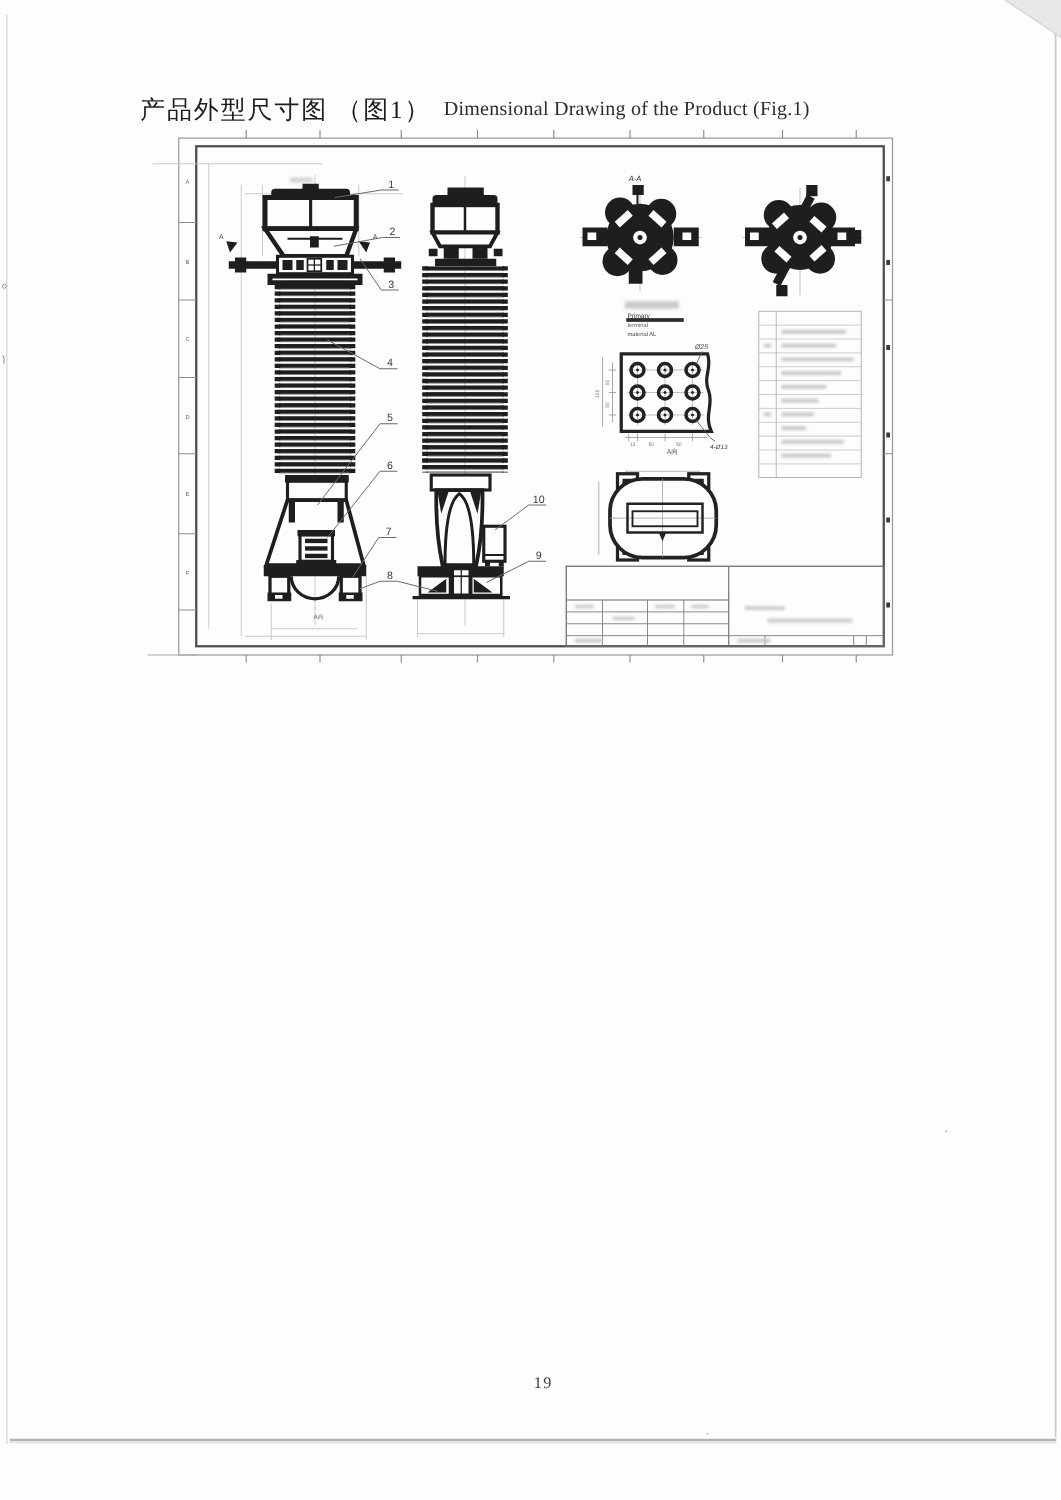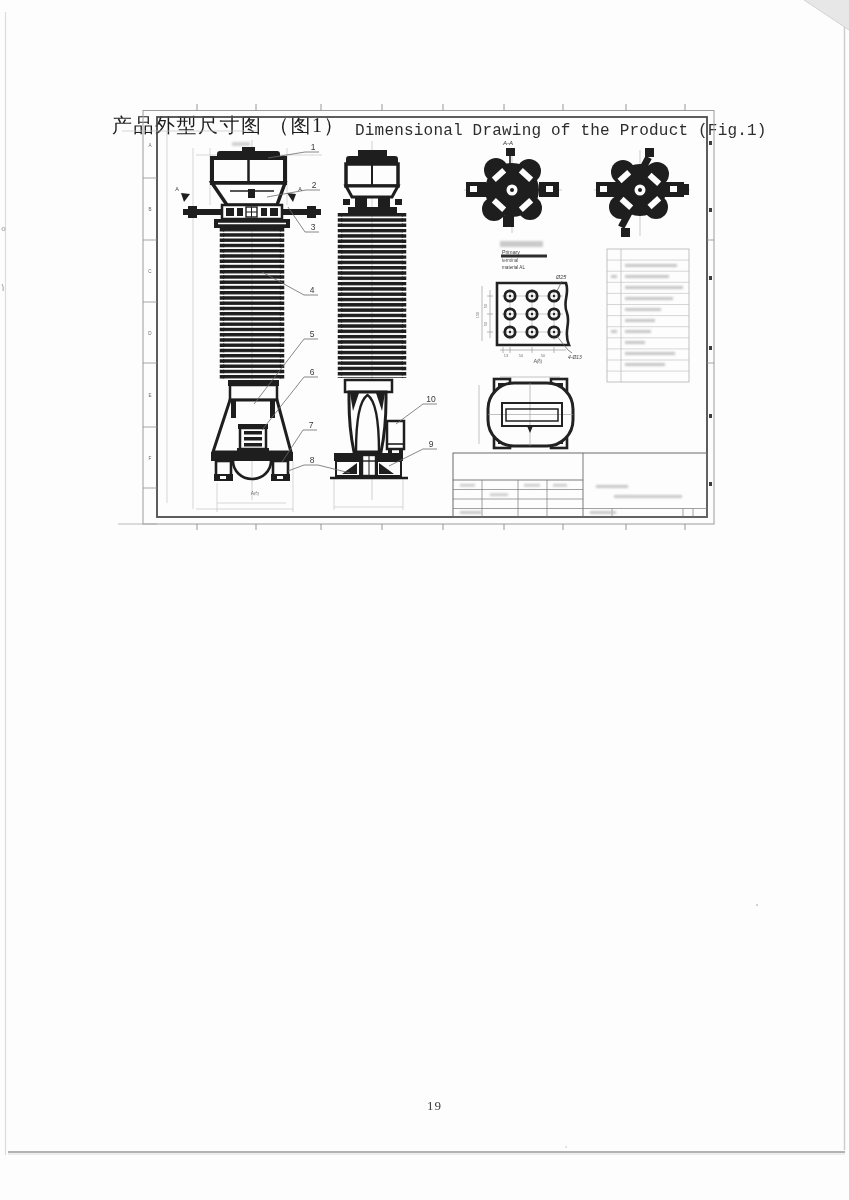--- a/index.html
+++ b/index.html
@@ -1,21 +1,21 @@
 <!DOCTYPE html>
 <html><head>
 <meta charset="utf-8">
 <style>
   html,body{margin:0;padding:0;background:#ffffff;}
   #page{position:relative;width:849px;height:1200px;background:#fdfdfd;overflow:hidden;
         font-family:"Liberation Sans",sans-serif;}
   .title-zh{position:absolute;left:112px;top:74px;font-family:"Liberation Serif",serif;
-            font-size:20px;color:#1d1d1d;letter-spacing:1.5px;white-space:nowrap;margin-top:38px;}
-  .title-en{position:absolute;left:355px;top:79px;font-family:Liberation Mono, monospace;
-            font-size:16px;color:#2d2d2d;letter-spacing:0.2px;white-space:nowrap;margin-top:43px;}
+            font-size:20px;color:#1d1d1d;letter-spacing:1.5px;white-space:nowrap;}
+  .title-en{position:absolute;left:355px;top:79px;font-family:Liberation Serif, serif;
+            font-size:16px;color:#2d2d2d;letter-spacing:0.2px;white-space:nowrap;}
   .page-num{position:absolute;left:427px;top:1098px;font-family:"Liberation Serif",serif;
             font-size:13px;color:#3e3e3e;letter-spacing:1px;}
   svg{position:absolute;left:0;top:0;}
   svg text{font-family:"Liberation Sans",sans-serif;}
 </style>
 </head>
 <body>
 
 <div id="page">
 

